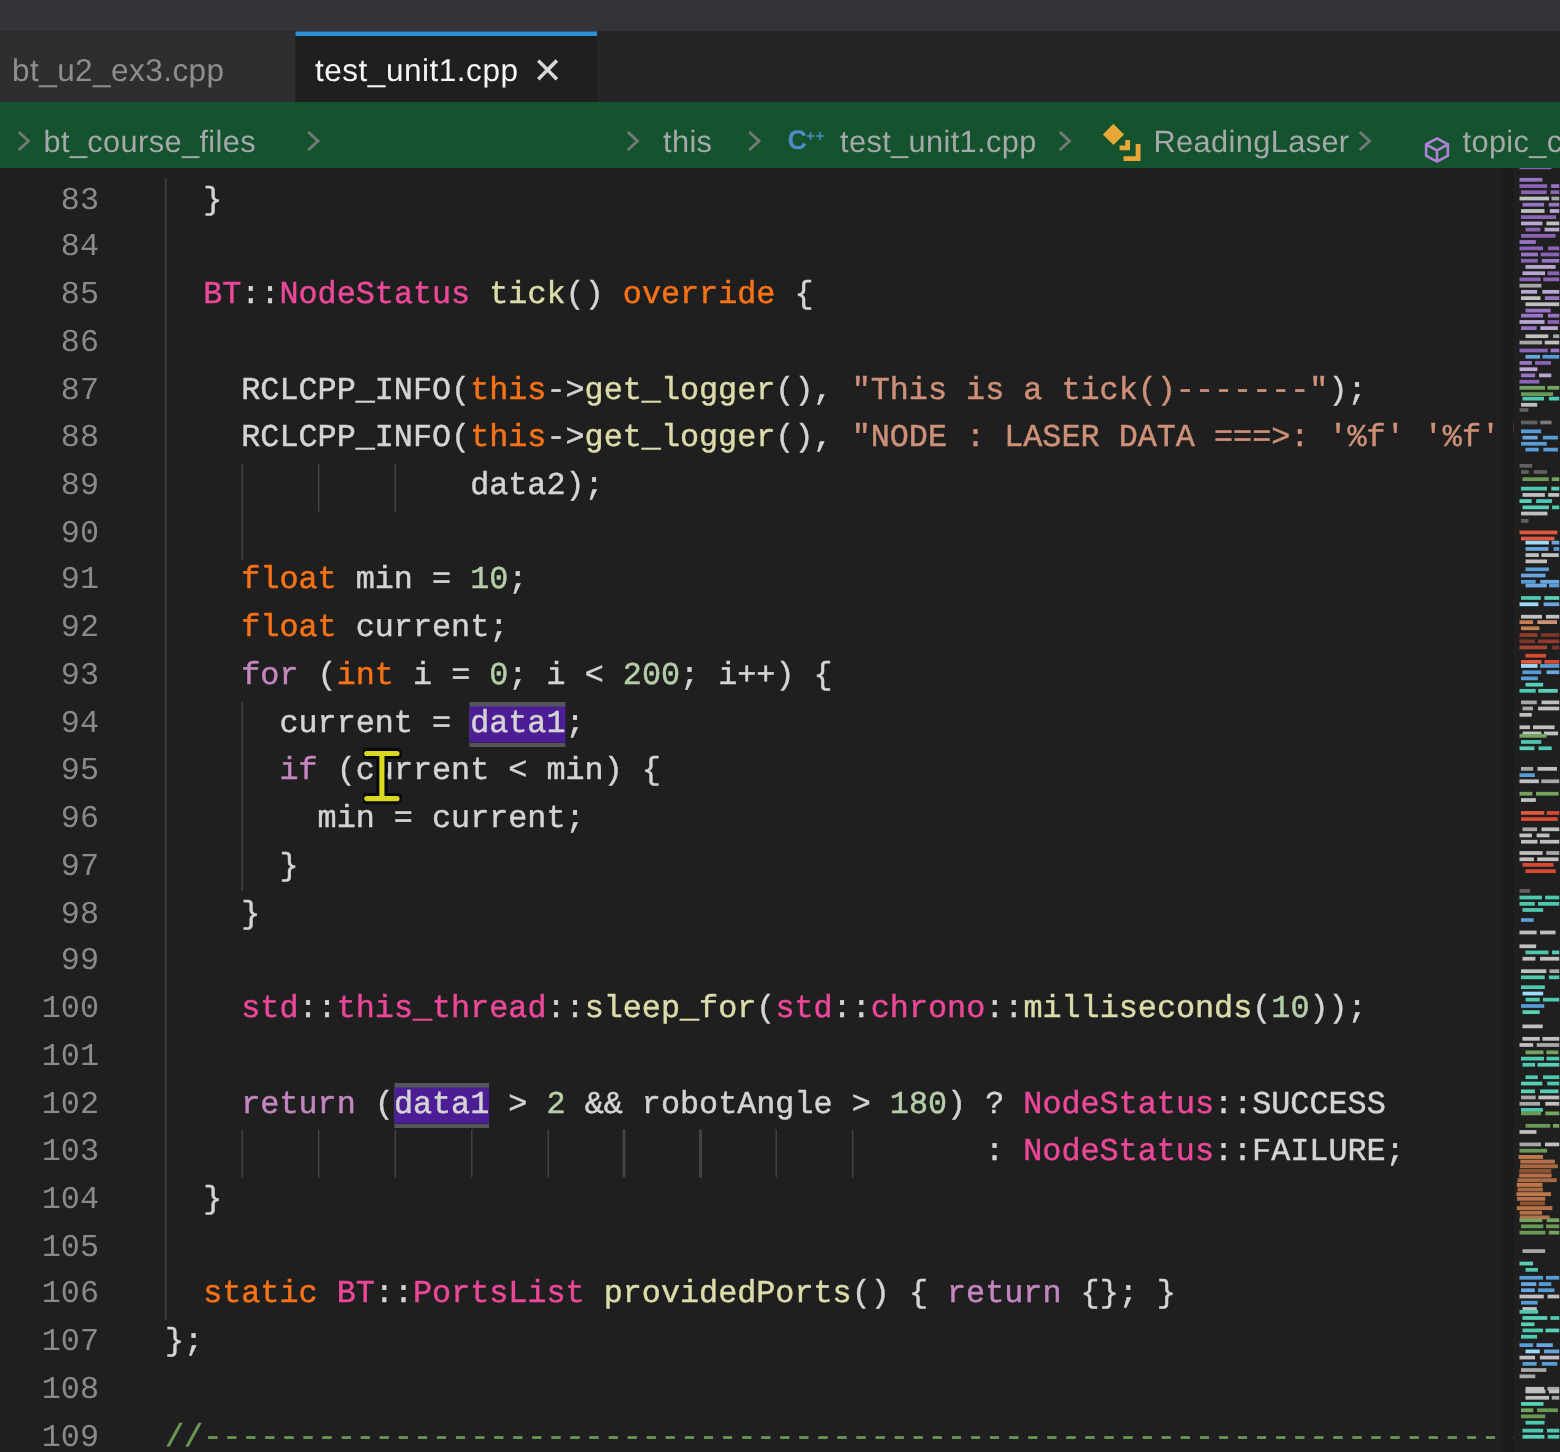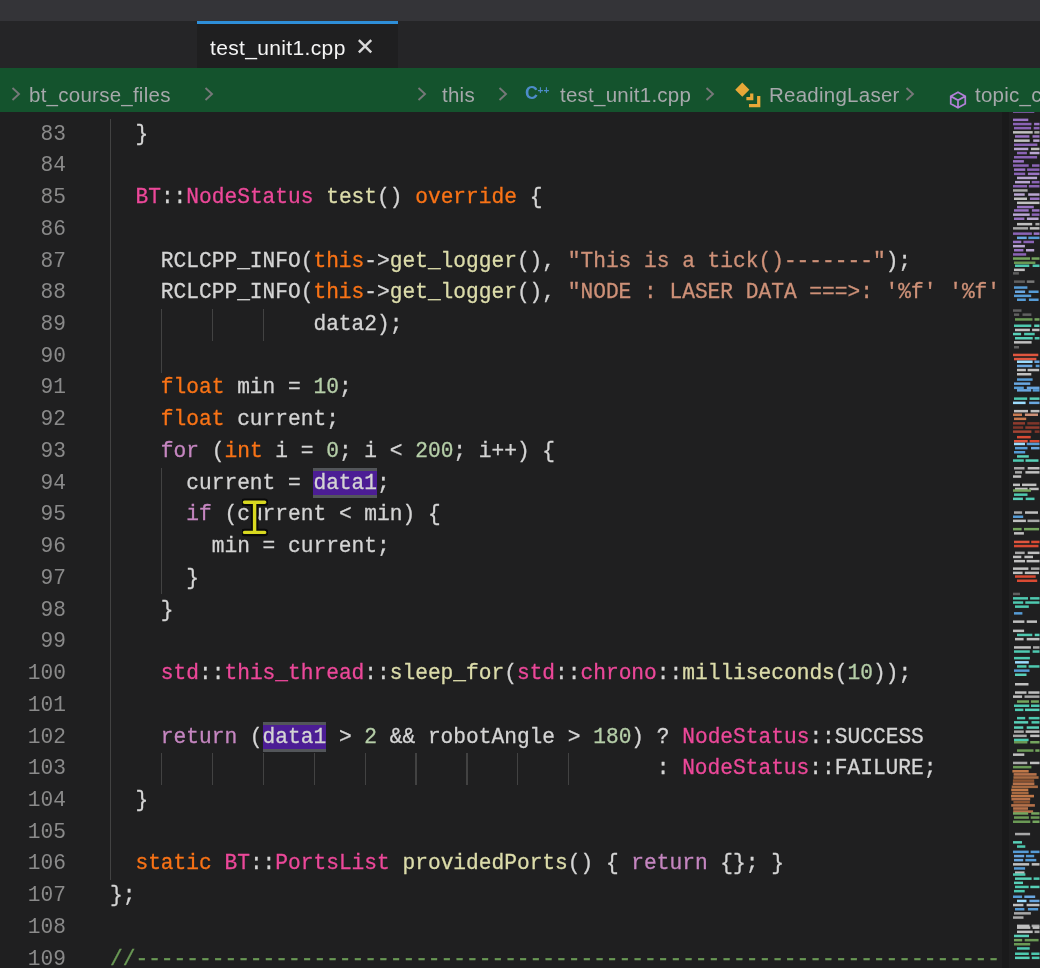--- a/index.html
+++ b/index.html
@@ -19,20 +19,23 @@
 .kb{color:#f97316}.kc{color:#c586c0}.ty{color:#ec4899}.fn{color:#dcdcaa}.st{color:#ce9178}.nu{color:#b5cea8}.cm{color:#6a9955}
 .wv{text-decoration-style:wavy;text-decoration-color:#b5503f;text-decoration-thickness:1.6px;text-underline-offset:4px}
 .hl{background:#4c1d95;box-shadow:0 -3px 0 #53565a,0 3px 0 #53565a}
 .guide{position:absolute;width:1.3px;background:#424242}
 #minimap{position:absolute;left:1009px;top:112px;width:31px;height:856px;background:#1f1f20;overflow:hidden}
 #mmsep{position:absolute;left:1002px;top:112px;width:7px;height:856px;background:#1a1a1b}
 </style></head>
 <body>
 <div id="titlestrip"></div>
 <div id="tabbar">
+  <div id="tab1">
+      <span>bt_u2_ex3.cpp</span>
+    </div>
   <div id="tab2">
       <div id="accent"></div>
       <span class="lbl">test_unit1.cpp</span>
       <span class="cls">✕</span>
     </div>
 
 </div>
 <div id="crumbs">
   <svg class="ci cv" style="left:10px" width="12" height="16" viewBox="0 0 12 16">
       <path d="M2.5 2 L9 8 L2.5 14" fill="none" stroke="#767879" stroke-width="1.9"></path>
@@ -105,21 +108,21 @@
 102
 103
 104
 105
 106
 107
 108
 109</pre>
 <pre id="code">  }
 
-  <span class="ty">BT</span>::<span class="ty">NodeStatus</span> <span class="fn">test</span>() <span class="kb">override</span> {
+  <span class="ty">BT</span>::<span class="ty">NodeStatus</span> <span class="fn">tick</span>() <span class="kb">override</span> {
 
     RCLCPP_INFO(<span class="kb wv">this</span>-&gt;<span class="fn">get_logger</span>(), <span class="st">"This is a tick()-------"</span>);
     RCLCPP_INFO(<span class="kb wv">this</span>-&gt;<span class="fn">get_logger</span>(), <span class="st">"NODE : LASER DATA ===&gt;: '%f' '%f'"</span>,
                 data2);
 
     <span class="kb">float</span> min = <span class="nu">10</span>;
     <span class="kb">float</span> current;
     <span class="kc">for</span> (<span class="kb">int</span> i = <span class="nu">0</span>; i &lt; <span class="nu">200</span>; i++) {
       current = <span class="hl">data1</span>;
       <span class="kc">if</span> (current &lt; min) {

